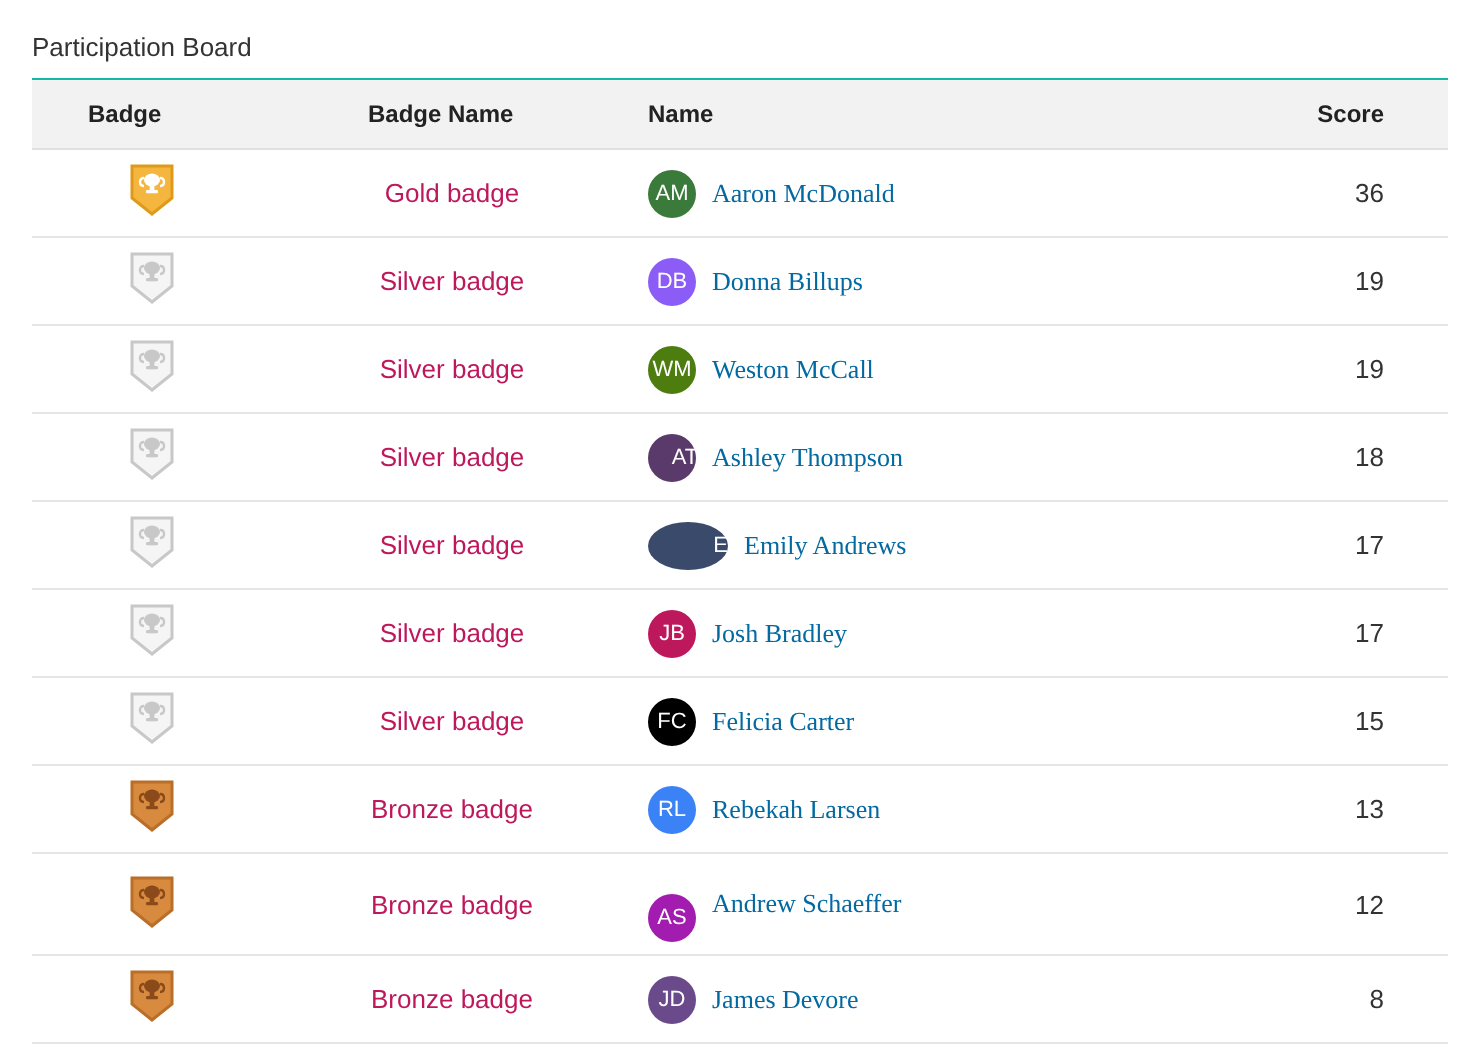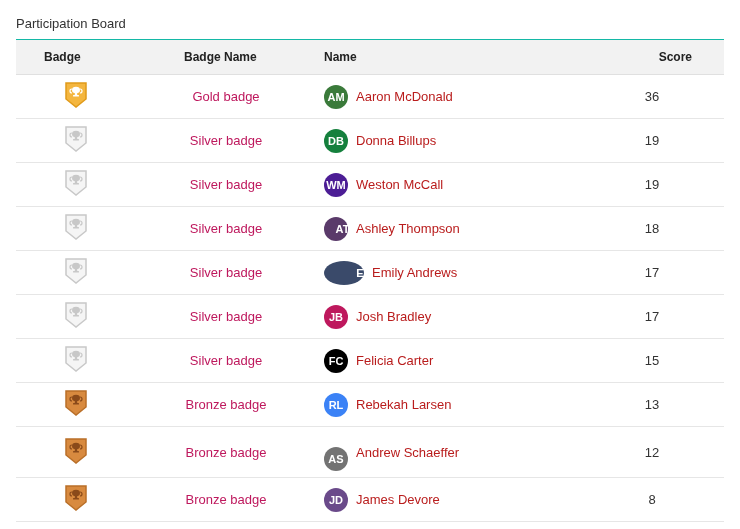--- a/index.html
+++ b/index.html
@@ -35,21 +35,21 @@
   tbody td {
     padding: 6px 8px;
     border-bottom: 1px solid #e6e6e6;
     vertical-align: middle;
     font-size: 13px;
     height: 40px;
   }
   td.col-badge { width: 120px; text-align: center; }
   td.col-badgename { width: 180px; text-align: center; color: #be185d; }
   td.col-name { }
-  td.col-score { width: 120px; text-align: center; padding-right: 32px; color: #333; }
+  td.col-score { width: 120px; text-align: right; padding-right: 32px; color: #333; }
   thead th.col-badge { text-align: left; padding-left: 28px;}
   thead th.col-badgename { text-align: left; padding-left: 48px;}
 
   .badge-icon {
     display: inline-block;
     vertical-align: middle;
   }
   .name-cell {
     display: flex;
     align-items: center;
@@ -57,26 +57,27 @@
   }
   .avatar {
     width: 24px;
     height: 24px;
     border-radius: 50%;
     display: inline-flex;
     align-items: center;
     justify-content: center;
     color: #fff;
     font-size: 11px;
-    font-weight: bold;
+    font-weight: normal;
     flex: 0 0 24px;
   }
   .name-link {
-    color: #b91c1c;
+    color: #0369a1;
     cursor: pointer;
+    font-family: Liberation Serif, serif;
   }
 </style>
 </head>
 <body>
 
 <div class="title">Participation Board</div>
 
 <table>
   <thead>
     <tr>
@@ -114,41 +115,41 @@
       <ellipse cx="12" cy="9" rx="4" ry="3.2"></ellipse>
       <rect x="10.8" y="11" width="2.4" height="3"></rect>
       <rect x="9" y="14" width="6" height="1.6" rx="0.6"></rect>
       <path d="M8 8 Q6 8 6 10 Q6 12 8 12" fill="none" stroke="#c8c8c8" stroke-width="1.2"></path>
       <path d="M16 8 Q18 8 18 10 Q18 12 16 12" fill="none" stroke="#c8c8c8" stroke-width="1.2"></path>
     </g>
   </svg></span></td>
         <td class="col-badgename">Silver badge</td>
         <td class="col-name">
           <div class="name-cell">
-            <span class="avatar" style="background: #15803d;">DB</span>
+            <span class="avatar" style="background: #8b5cf6;">DB</span>
             <span class="name-link">Donna Billups</span>
           </div>
         </td>
         <td class="col-score">19</td>
       </tr>
       <tr>
         <td class="col-badge"><span class="badge-icon"><svg width="24" height="28" viewBox="0 0 24 28">
     <path d="M2 2 H22 V18 L12 26 L2 18 Z" fill="#f5f5f5" stroke="#c8c8c8" stroke-width="1.5"></path>
     <g fill="#c8c8c8">
       <ellipse cx="12" cy="9" rx="4" ry="3.2"></ellipse>
       <rect x="10.8" y="11" width="2.4" height="3"></rect>
       <rect x="9" y="14" width="6" height="1.6" rx="0.6"></rect>
       <path d="M8 8 Q6 8 6 10 Q6 12 8 12" fill="none" stroke="#c8c8c8" stroke-width="1.2"></path>
       <path d="M16 8 Q18 8 18 10 Q18 12 16 12" fill="none" stroke="#c8c8c8" stroke-width="1.2"></path>
     </g>
   </svg></span></td>
         <td class="col-badgename">Silver badge</td>
         <td class="col-name">
           <div class="name-cell">
-            <span class="avatar" style="background: #4c1d95;">WM</span>
+            <span class="avatar" style="background: #4d7c0f;">WM</span>
             <span class="name-link">Weston McCall</span>
           </div>
         </td>
         <td class="col-score">19</td>
       </tr>
       <tr>
         <td class="col-badge"><span class="badge-icon"><svg width="24" height="28" viewBox="0 0 24 28">
     <path d="M2 2 H22 V18 L12 26 L2 18 Z" fill="#f5f5f5" stroke="#c8c8c8" stroke-width="1.5"></path>
     <g fill="#c8c8c8">
       <ellipse cx="12" cy="9" rx="4" ry="3.2"></ellipse>
@@ -254,21 +255,21 @@
       <ellipse cx="12" cy="9" rx="4" ry="3.2"></ellipse>
       <rect x="10.8" y="11" width="2.4" height="3"></rect>
       <rect x="9" y="14" width="6" height="1.6" rx="0.6"></rect>
       <path d="M8 8 Q6 8 6 10 Q6 12 8 12" fill="none" stroke="#8a4a1a" stroke-width="1.2"></path>
       <path d="M16 8 Q18 8 18 10 Q18 12 16 12" fill="none" stroke="#8a4a1a" stroke-width="1.2"></path>
     </g>
   </svg></span></td>
         <td class="col-badgename">Bronze badge</td>
         <td class="col-name">
           <div class="name-cell">
-            <span class="avatar" style="background: #737373; margin-top: 14px;">AS</span>
+            <span class="avatar" style="background: #a21caf; margin-top: 14px;">AS</span>
             <span class="name-link">Andrew Schaeffer</span>
           </div>
         </td>
         <td class="col-score">12</td>
       </tr>
       <tr>
         <td class="col-badge"><span class="badge-icon"><svg width="24" height="28" viewBox="0 0 24 28">
     <path d="M2 2 H22 V18 L12 26 L2 18 Z" fill="#d88a3f" stroke="#b96f28" stroke-width="1.5"></path>
     <g fill="#8a4a1a">
       <ellipse cx="12" cy="9" rx="4" ry="3.2"></ellipse>

